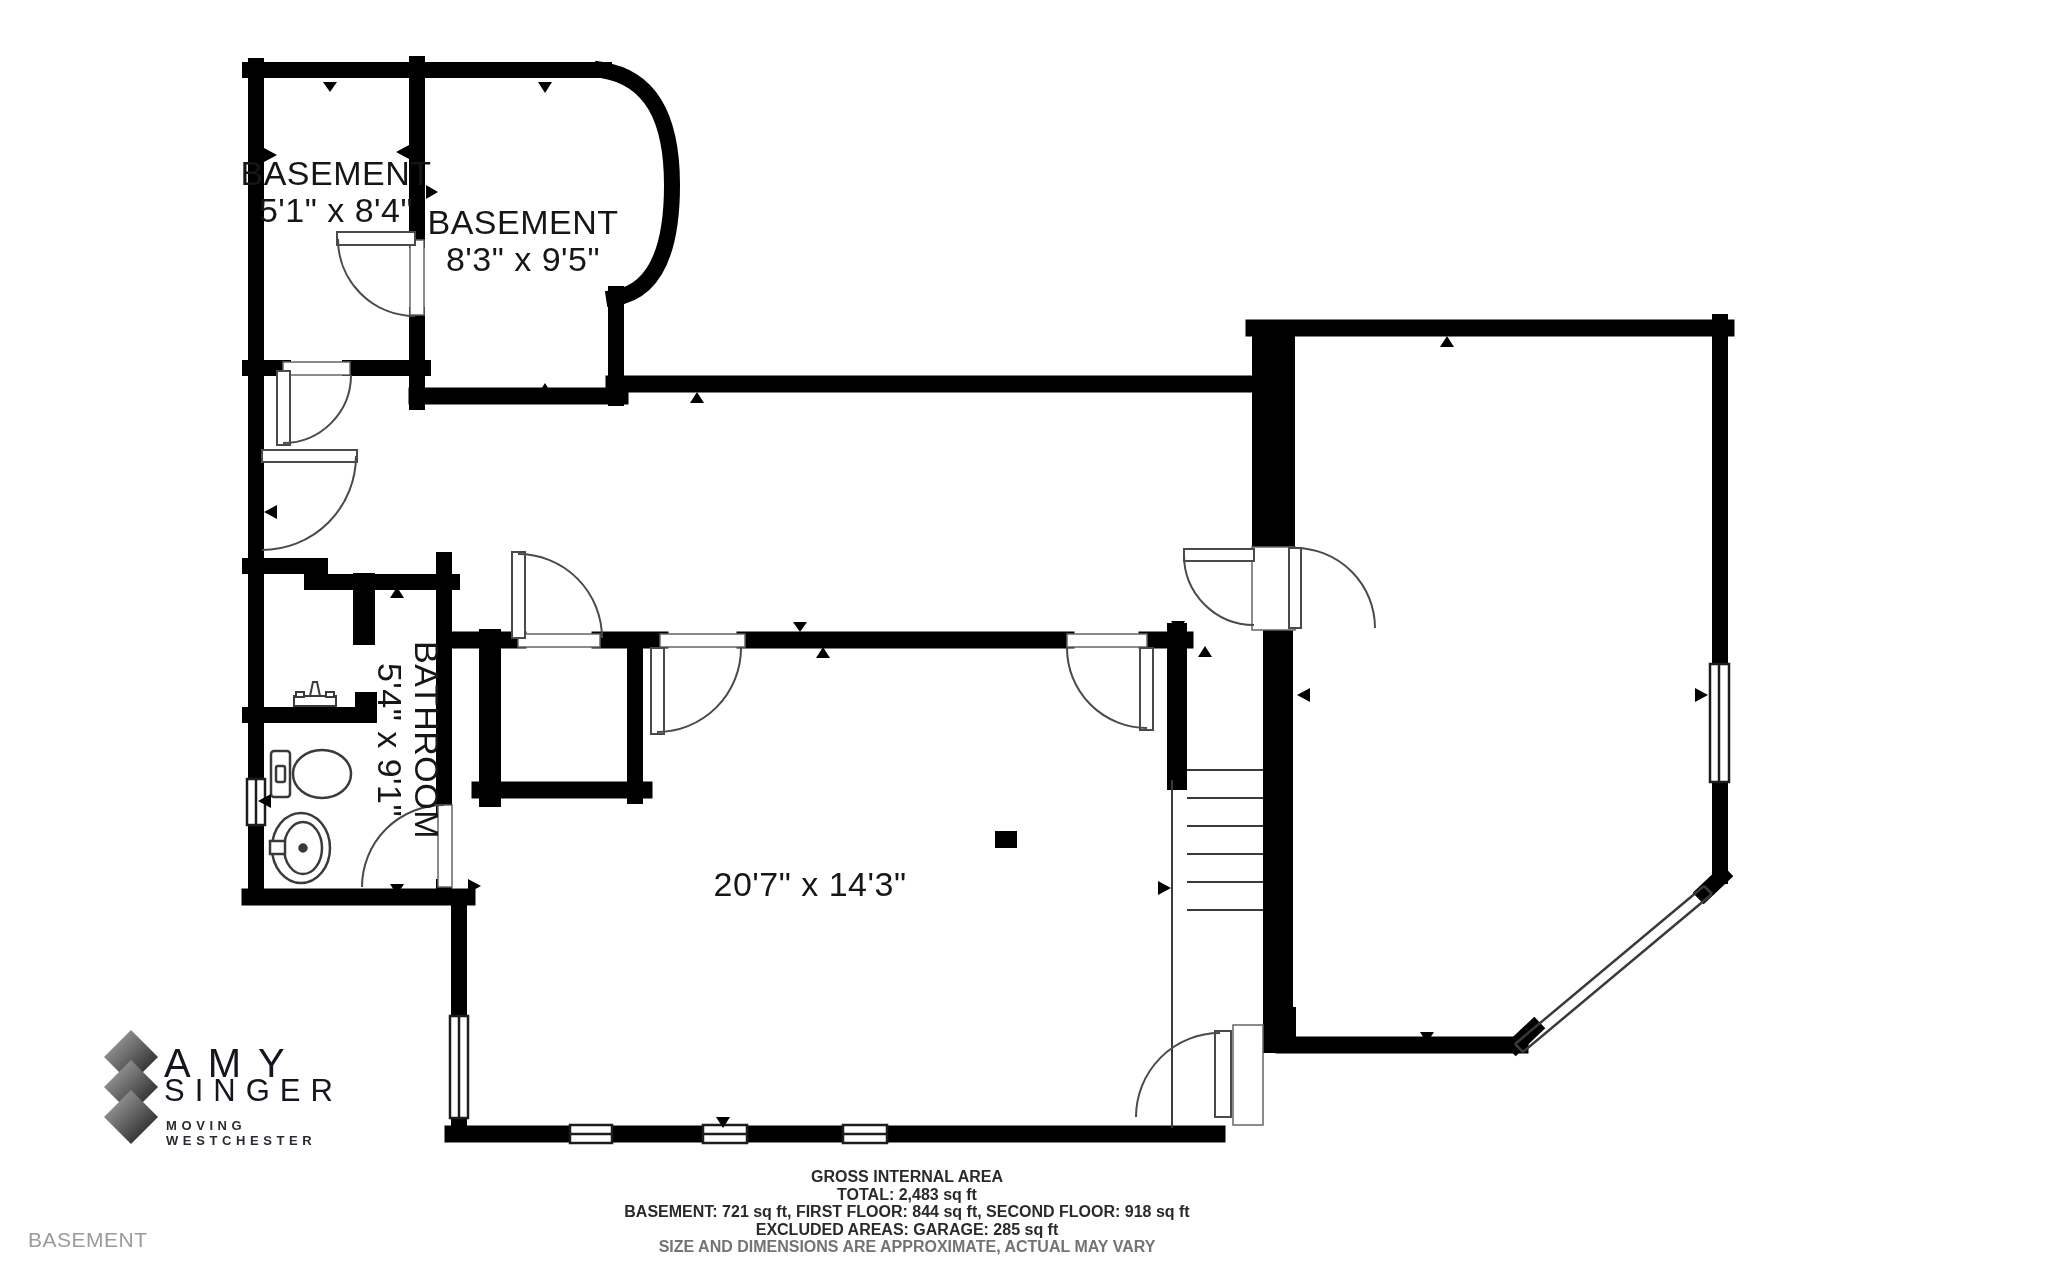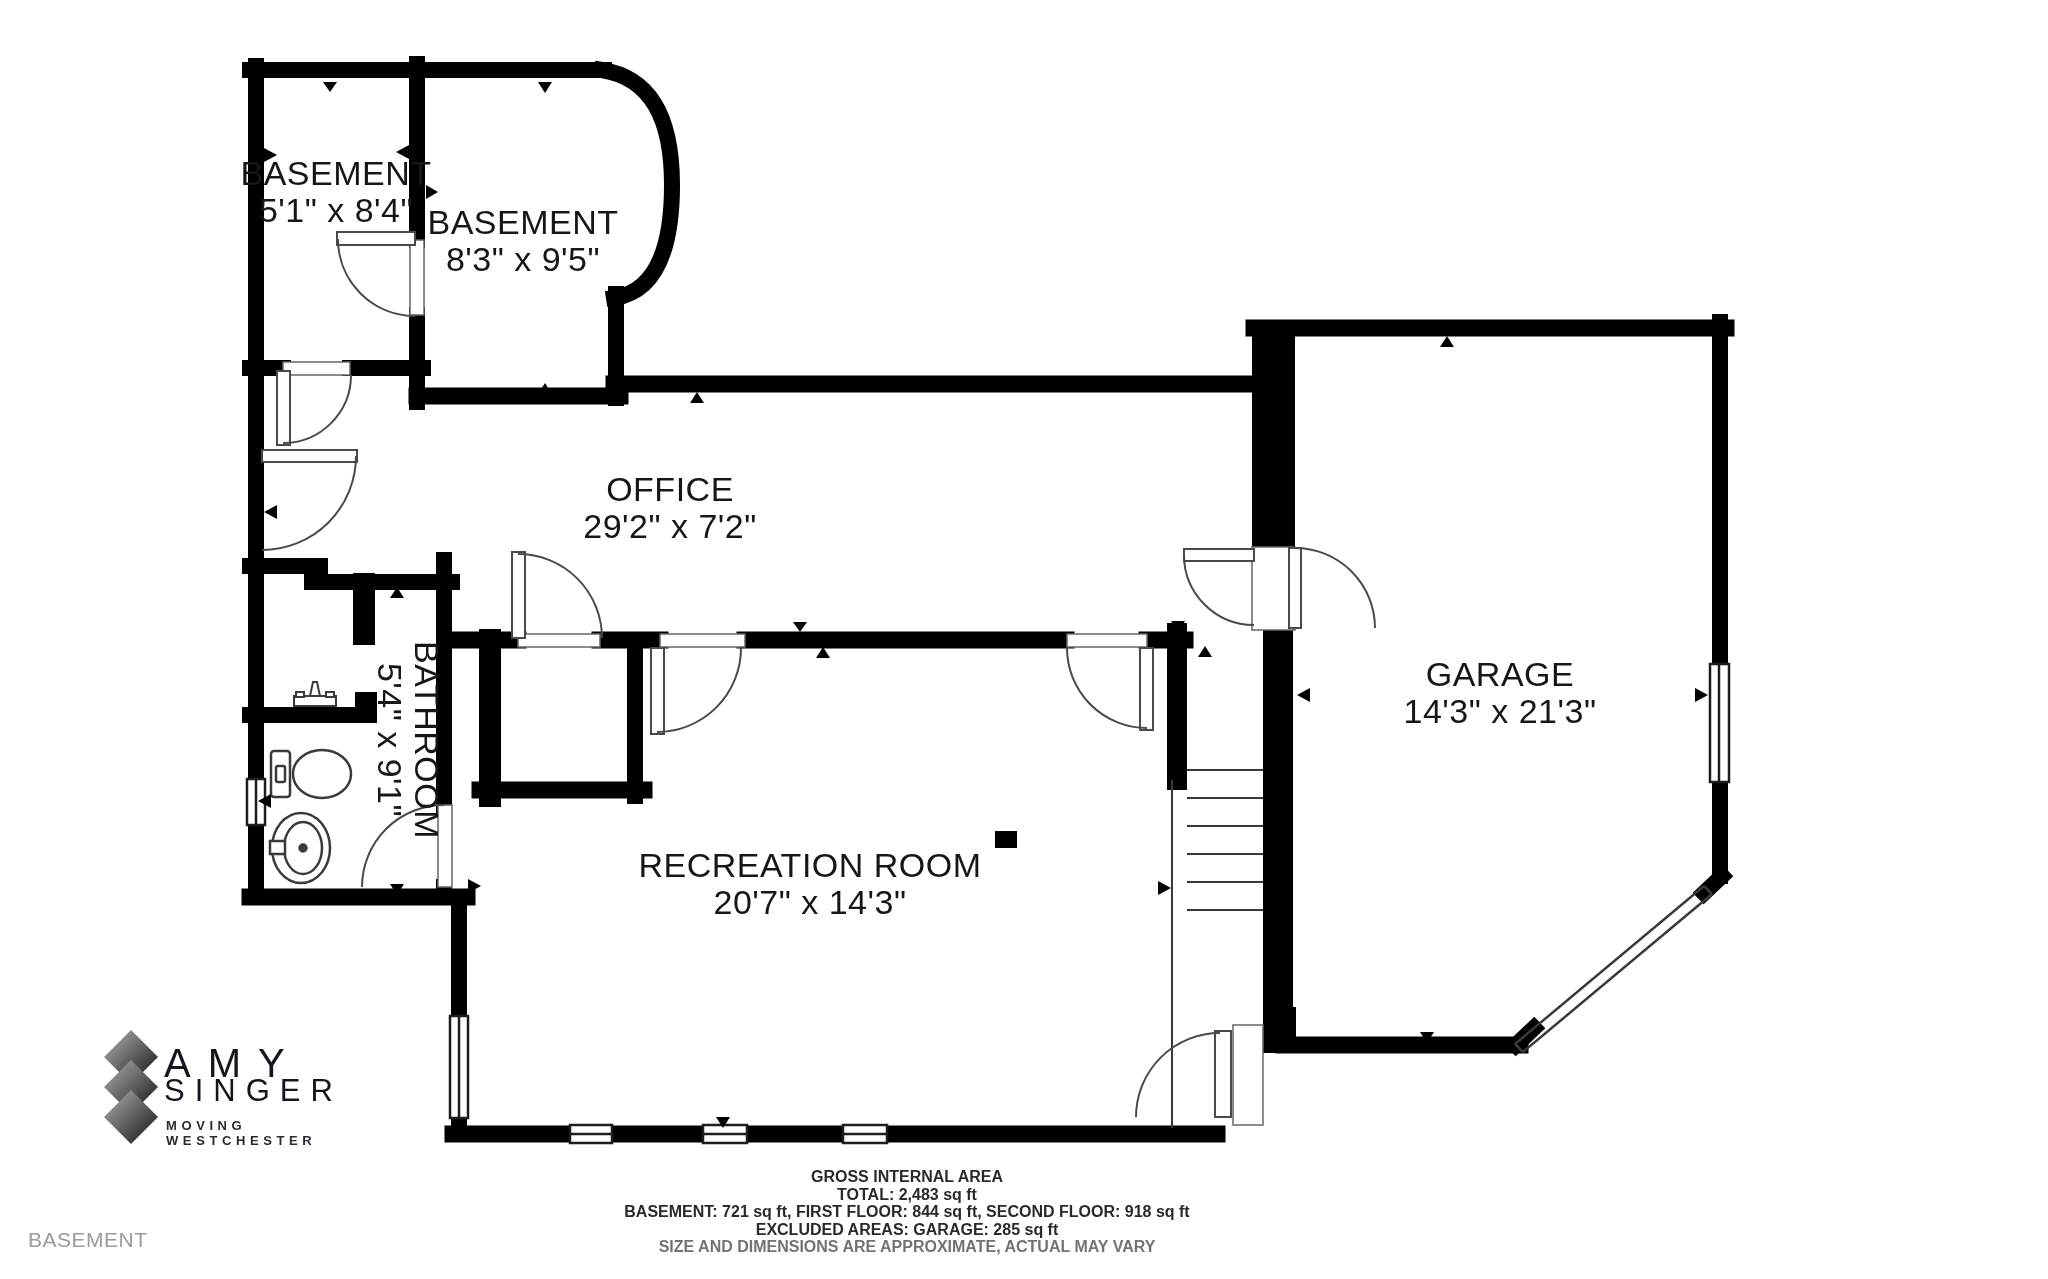--- a/index.html
+++ b/index.html
@@ -299,39 +299,30 @@
   <div class="room-label" style="left:336px;top:192px;">
     <div>BASEMENT</div>
     <div>5'1" x 8'4"</div>
   </div>
 
   <div class="room-label" style="left:523px;top:241px;">
     <div>BASEMENT</div>
     <div>8'3" x 9'5"</div>
   </div>
 
-  <div class="room-label" style="left:670px;top:508px;">
-    <div>OFFICE</div>
-    <div>29'2" x 7'2"</div>
-  </div>
 
   <div class="room-label rotated" style="left:408px;top:740px;">
     <div>BATHROOM</div>
     <div>5'4" x 9'1"</div>
   </div>
 
   <div class="room-label" style="left:810px;top:884px;">
-    <div>RECREATION ROOM</div>
     <div>20'7" x 14'3"</div>
   </div>
 
-  <div class="room-label" style="left:1500px;top:693px;">
-    <div>GARAGE</div>
-    <div>14'3" x 21'3"</div>
-  </div>
 
   <div class="logo">
     <div class="logo-line1">AMY</div>
     <div class="logo-line2">SINGER</div>
     <div class="logo-tagline">MOVING WESTCHESTER</div>
   </div>
 
   <div class="footer">
     <div>GROSS INTERNAL AREA</div>
     <div>TOTAL: 2,483 sq ft</div>

